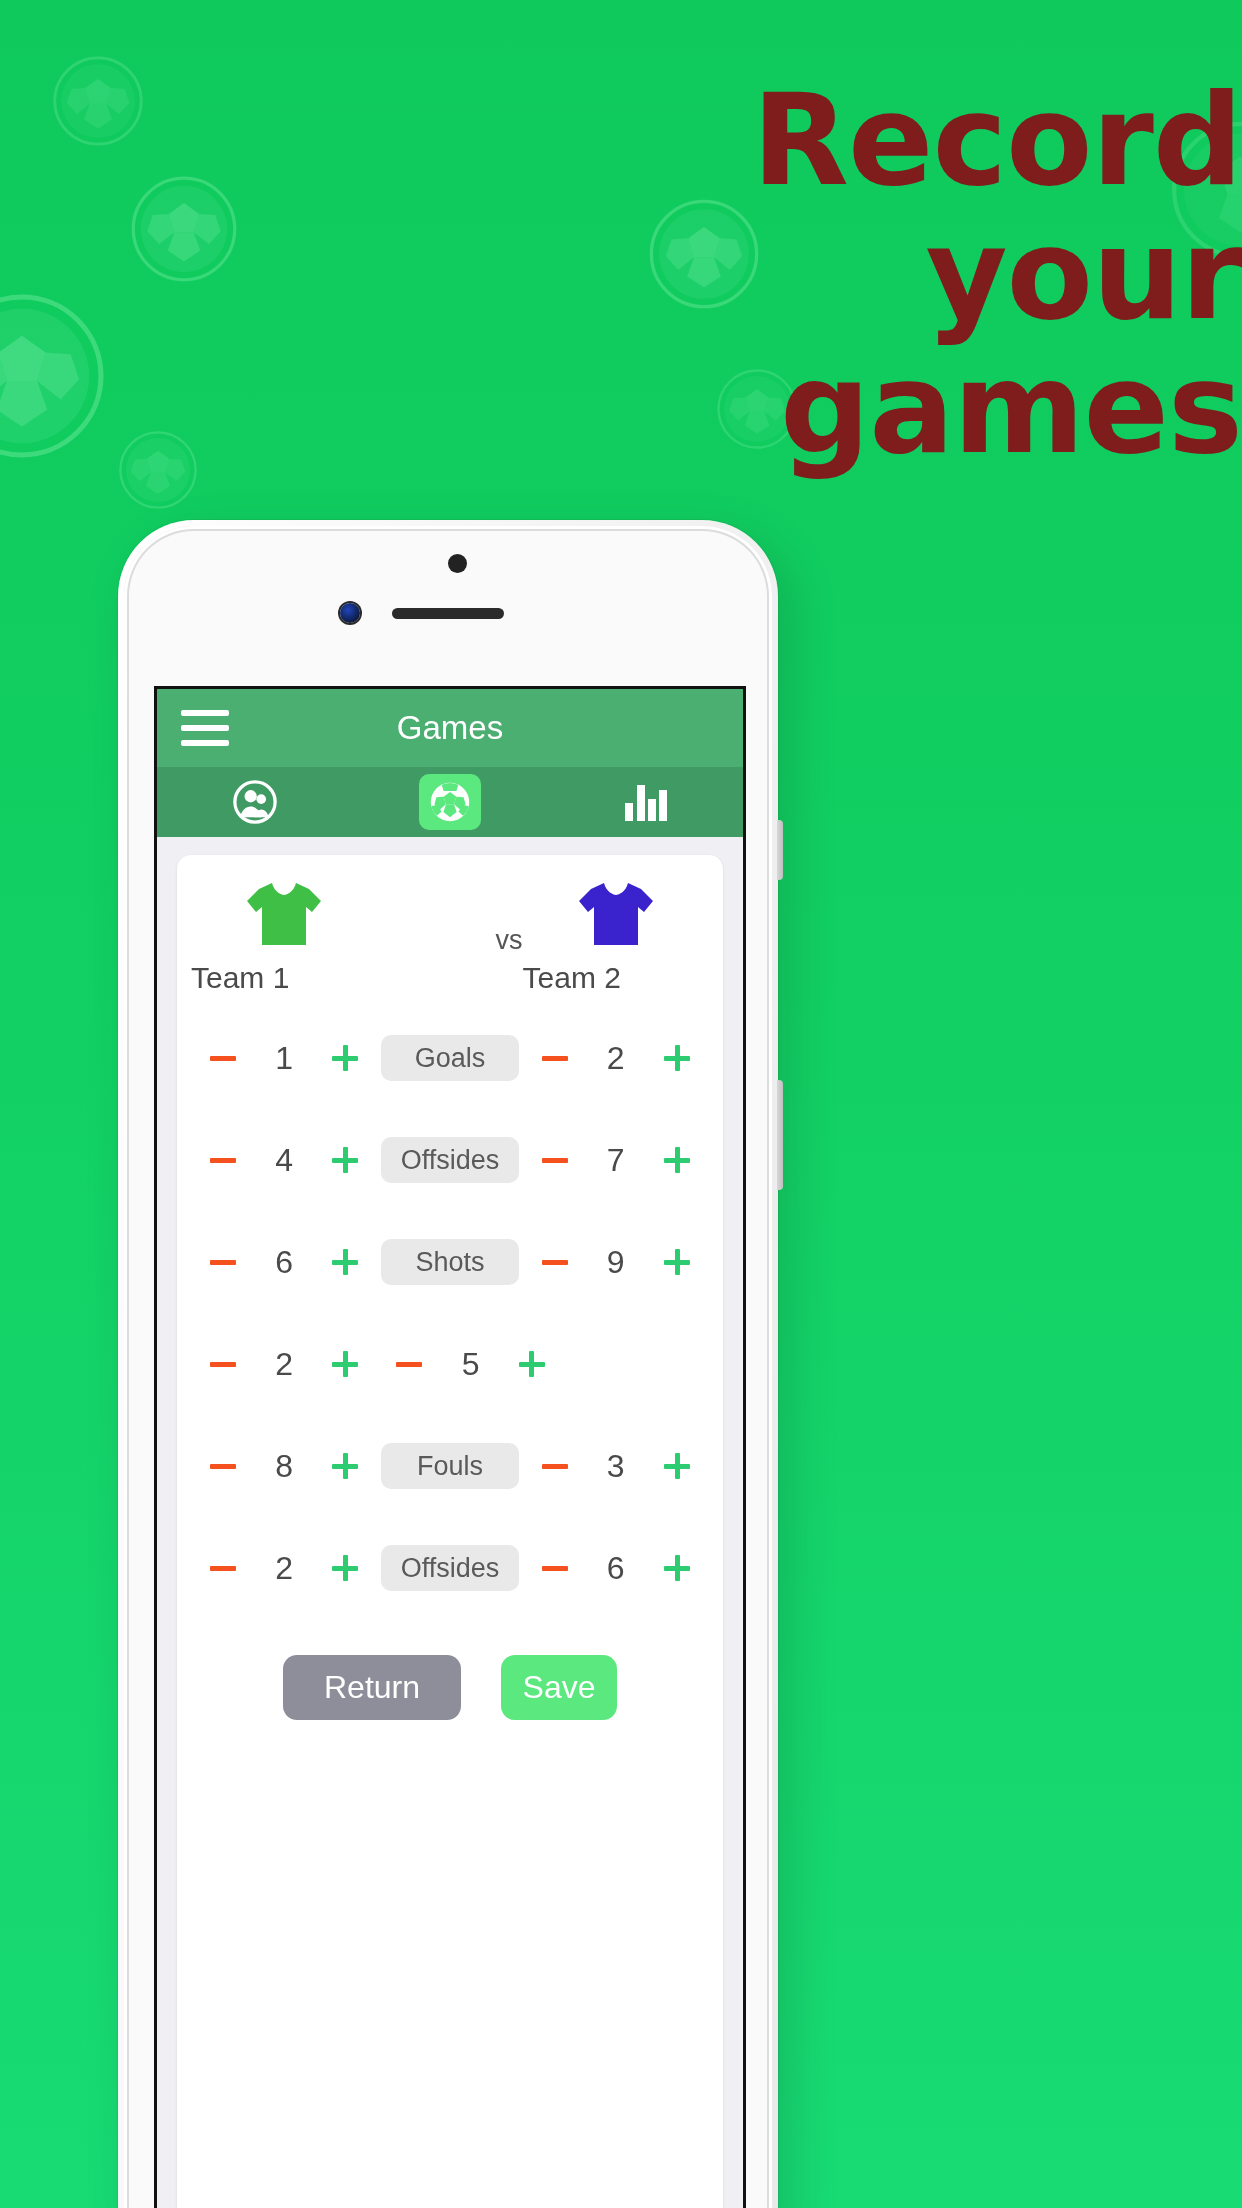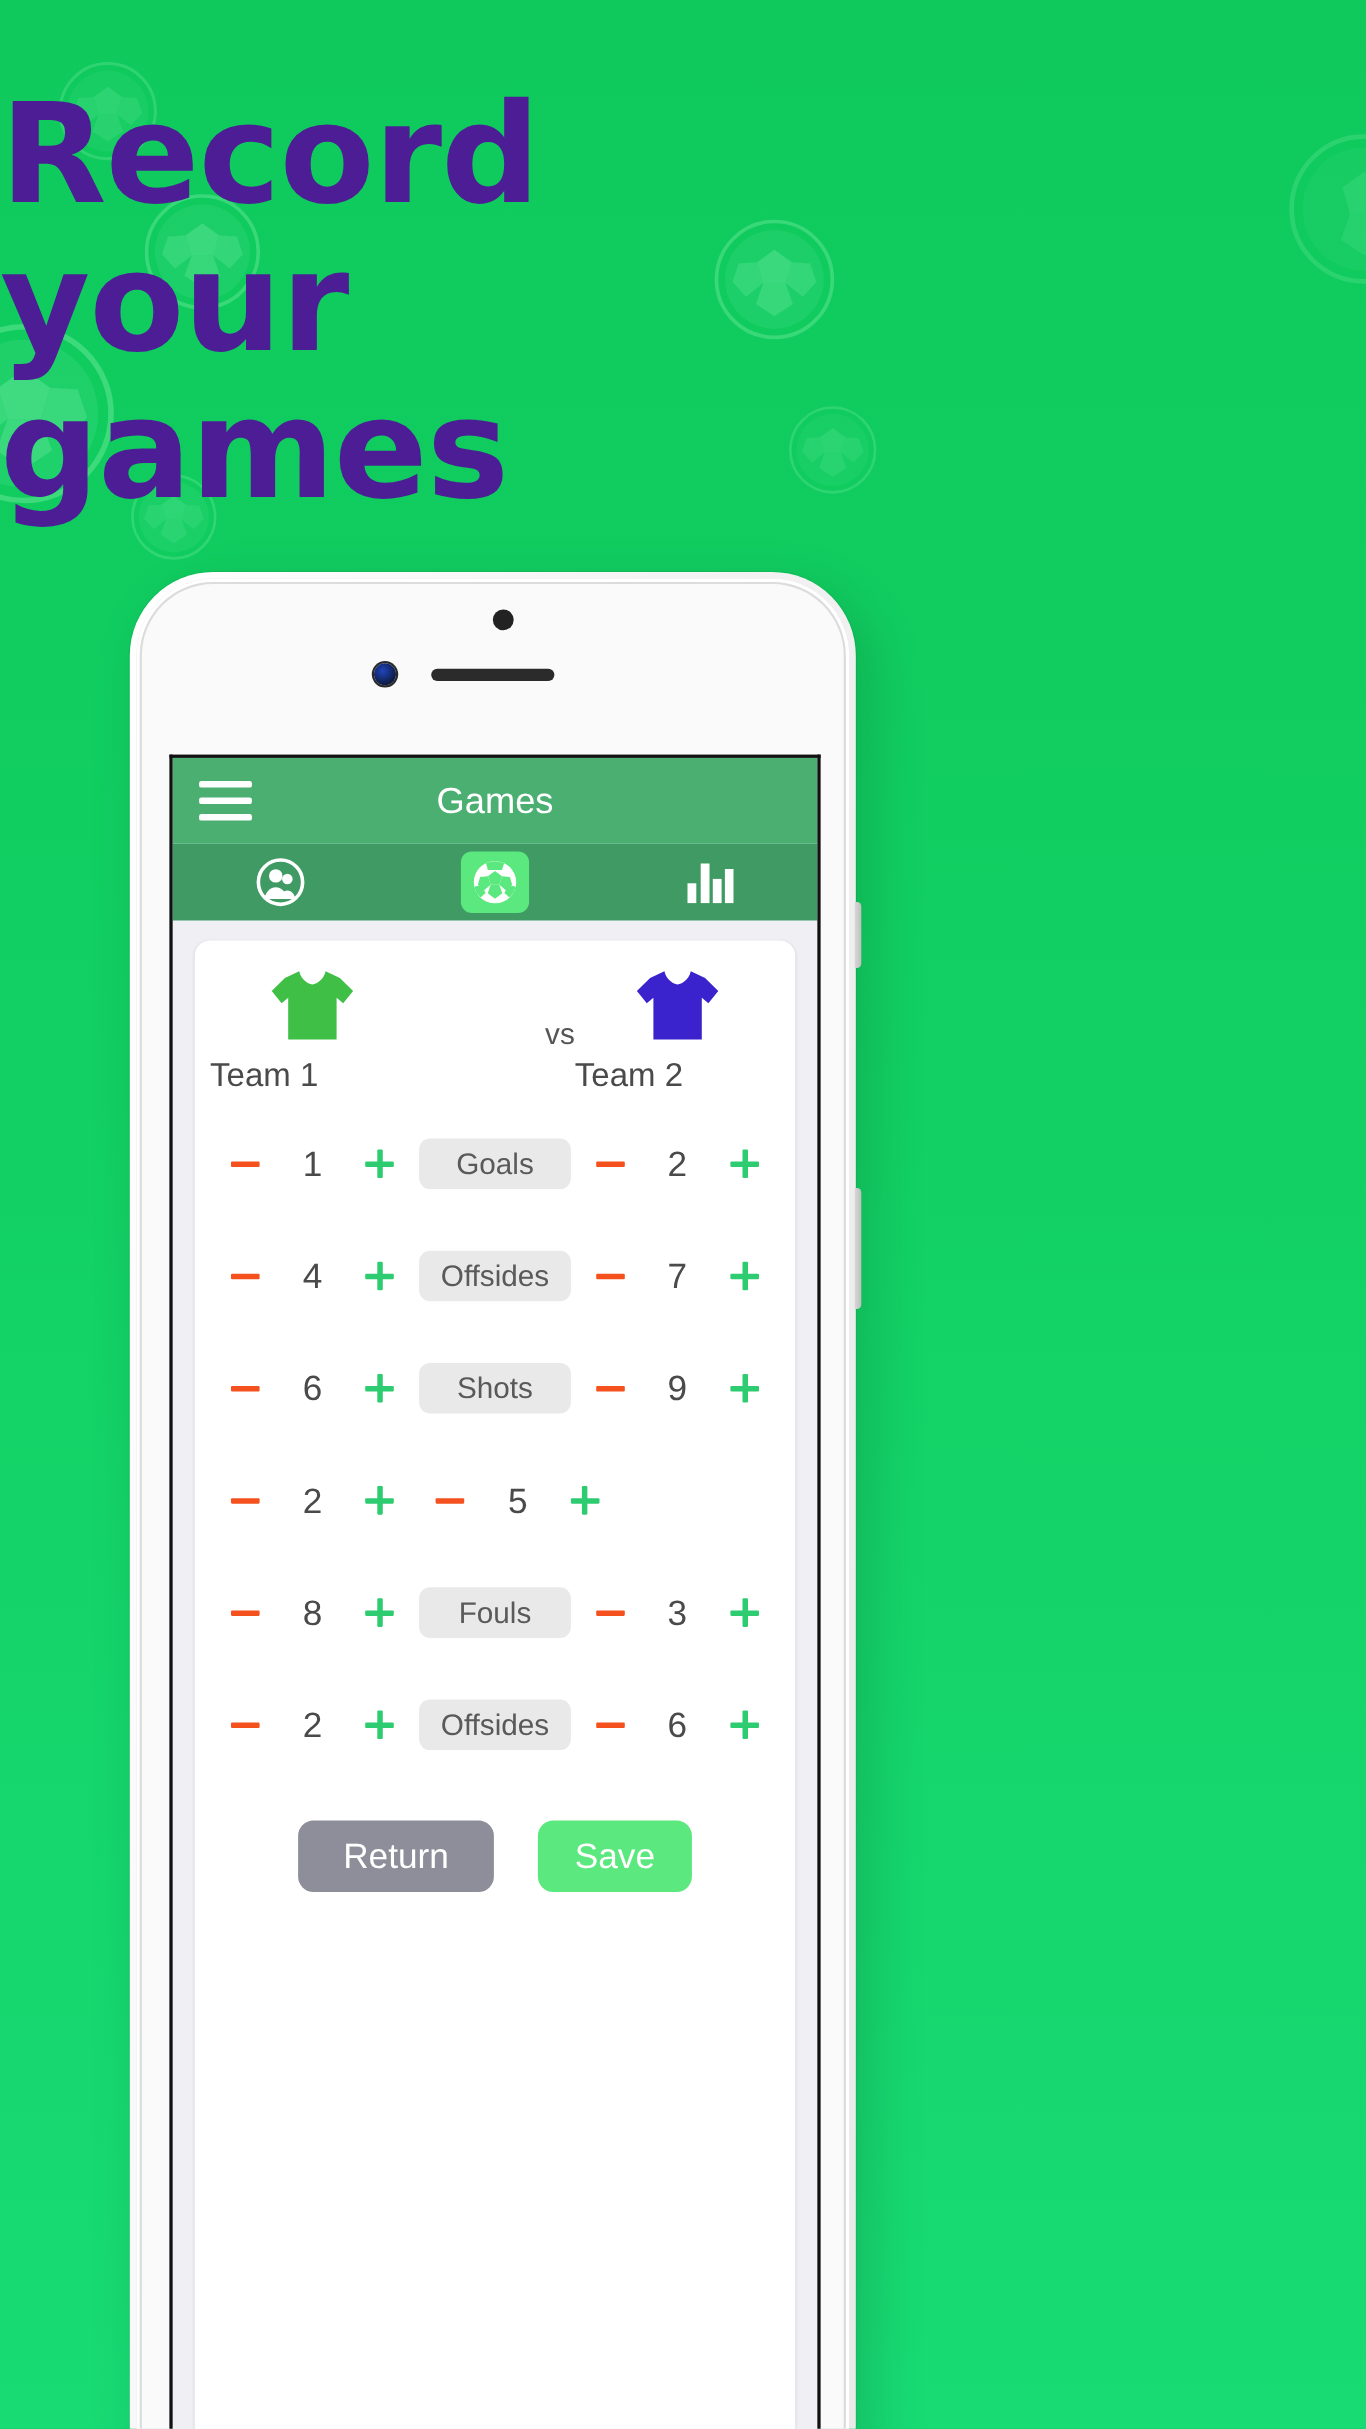--- a/index.html
+++ b/index.html
@@ -21,28 +21,29 @@
     position: absolute;
     border-radius: 50%;
     opacity: .55;
   }
   .ball svg { display: block; width: 100%; height: 100%; }
 
   
   #headline {
     position: absolute;
     left: 0; right: 0; top: 78px;
-    text-align: left;
-    color: #4c1d95;
+    text-align: right;
+    color: #7f1d1d;
     font-family: "DejaVu Sans", sans-serif;
     font-weight: 700;
     font-size: 126px;
     line-height: 126px;
     letter-spacing: -1px;
     z-index: 5;
+    padding-left: 44px;
   }
   #headline .ln { display: block; }
   #headline .ln + .ln { margin-top: 8px; }
 
   
   #phone {
     position: absolute;
     left: 118px;
     top: 520px;
     width: 660px;
@@ -253,21 +254,21 @@
     border: none;
     border-radius: 14px;
     color: #fff;
     font-size: 32px;
     font-family: "Liberation Sans", sans-serif;
     padding: 14px 0;
     width: 140px;
     text-align: center;
   }
   #btn-return { background: #8E8E9A; width: 178px; }
-  #btn-save   { background: #5BE87E; width: 140px; }
+  #btn-save   { background: #5BE87E; width: 116px; }
 </style>
 </head>
 <body>
 
 <div id="bg">
   <div class="ball" style="left:52px;top:55px;width:92px;height:92px;opacity:.35">
     <svg viewBox="0 0 100 100">
         <circle cx="50" cy="50" r="47" fill="none" stroke="#6BE99A" stroke-width="3"></circle>
         <circle cx="50" cy="50" r="40" fill="#4CE08B" opacity=".45"></circle>
         <polygon points="50,26 64,36 59,53 41,53 36,36" fill="#78EDA9" opacity=".75"></polygon>

